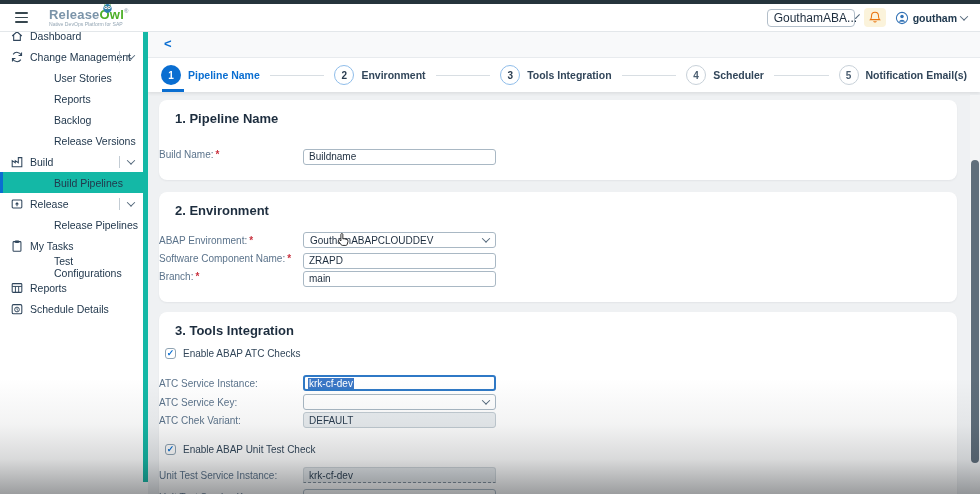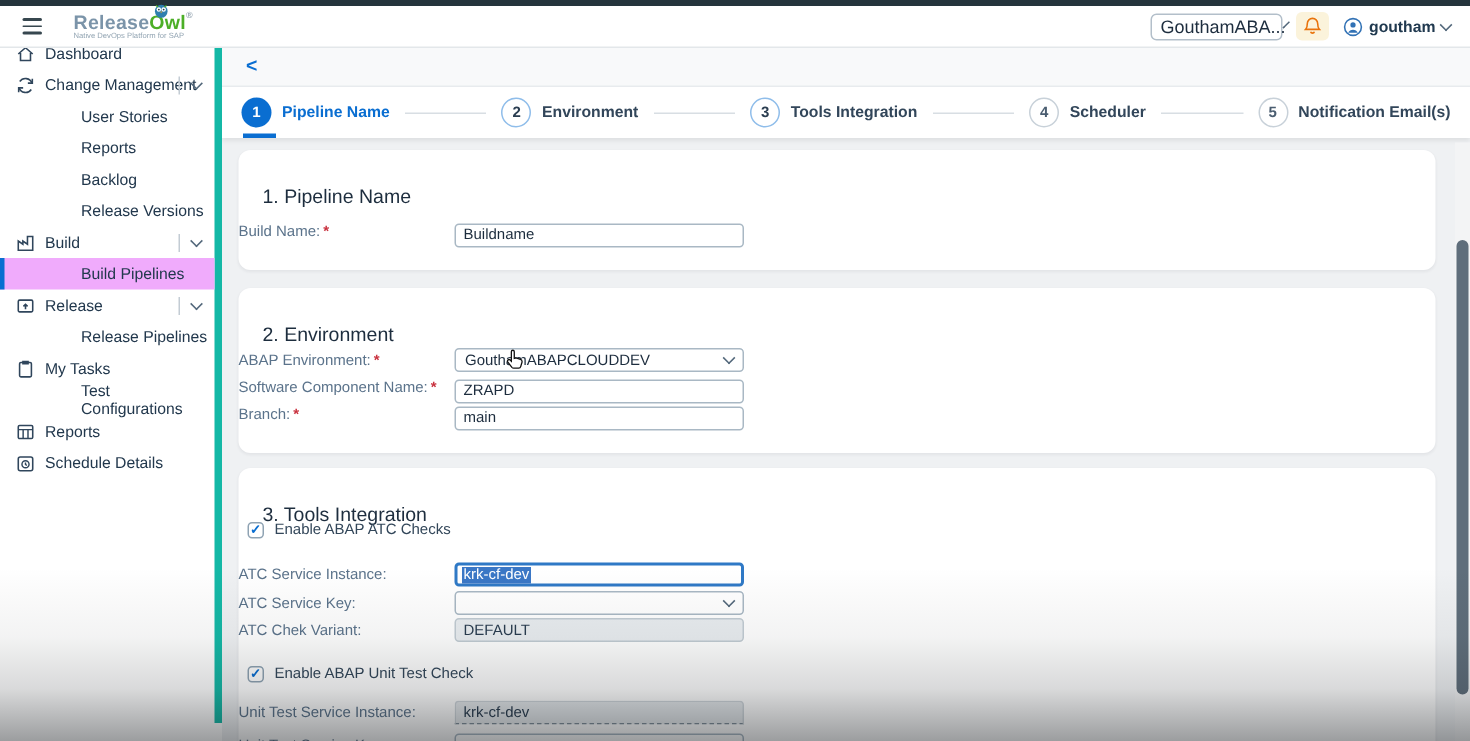--- a/index.html
+++ b/index.html
@@ -29,21 +29,21 @@
   .chev{width:5px;height:5px;border-right:1.4px solid #52677a;border-bottom:1.4px solid #52677a;
         transform:rotate(45deg) translate(-1px,-1px);display:inline-block;}
 
   
   .sidebar{position:absolute;top:20px;left:0;width:148px;height:462px;background:#fff;
            border-right:5px solid #14b8a6;box-sizing:border-box;padding-top:5px;z-index:4;}
   .sb-row{height:21px;display:flex;align-items:center;position:relative;font-size:10.5px;
           color:#22384d;cursor:pointer;}
   .sb-icon{width:14px;height:14px;margin-left:10px;margin-right:6px;flex:none;}
   .sb-child .sb-label{margin-left:30px;padding-left:24px;}
-  .sb-row.active{background:#f0abfc;}
+  .sb-row.active{background:#14b8a6;}
   .sb-row.active::before{content:"";position:absolute;left:0;top:0;width:3px;height:100%;background:#0a6ed1;}
   .sb-end{position:absolute;right:9px;display:flex;align-items:center;gap:8px;}
   .sb-div{width:1px;height:12px;background:#c3ccd4;}
 
   
   .main{position:absolute;left:148px;top:32px;right:0;bottom:0;background:#eff1f3;overflow:hidden;}
   .backstrip{position:absolute;top:0;left:0;right:0;height:25px;background:#f8f9fa;}
   .back{position:absolute;left:16px;top:4px;color:#0a6ed1;font-size:13px;font-weight:700;cursor:pointer;line-height:1.2;}
   .stepbar{position:absolute;top:25px;left:0;right:0;height:35px;background:#fff;border-top:1px solid #e8ebee;
            box-shadow:0 2px 3px rgba(0,0,0,.07);display:flex;align-items:center;padding:0 13px;box-sizing:border-box;}
@@ -54,21 +54,21 @@
   .s-near .scircle{border:1px solid #8fbdea;color:#2a3d50;}
   .s-far .scircle{border:1px solid #c8d1d9;color:#4a5d70;}
   .slabel{font-size:10.5px;font-weight:700;color:#32465a;white-space:nowrap;}
   .s-active .slabel{color:#0a6ed1;}
   .conn{flex:1;height:1px;background:#d8dee3;margin:0 10px;min-width:18px;}
   .tab-ind{position:absolute;left:14px;bottom:0;width:22px;height:3px;background:#0a6ed1;}
 
   
   .card{position:absolute;left:11px;width:798px;background:#fff;border-radius:8px;
         box-shadow:0 1px 2px rgba(28,40,50,.06);box-sizing:border-box;}
-  .card h2{margin:0;padding:23px 0 0 16px;font-size:13px;font-weight:400;color:#1d2d3e;}
+  .card h2{margin:0;padding:11px 0 0 16px;font-size:13px;font-weight:700;color:#1d2d3e;}
   #card1{top:68px;height:80px;}
   #card2{top:160px;height:110px;}
   #card3{top:280px;height:262px;}
 
   .frow{position:absolute;left:0;display:flex;align-items:center;height:16px;}
   .flabel{width:137px;font-size:10px;color:#5b738b;white-space:nowrap;}
   .req{color:#c9323f;margin-left:2px;font-weight:700;font-size:10px;}
   .fctrl{margin-left:7px;width:193px;height:16px;box-sizing:border-box;position:relative;}
   .tinput{width:100%;height:100%;box-sizing:border-box;border:1px solid #a9b8c4;border-radius:3px;
           background:#fff;font-size:10px;color:#1d2d3e;padding:0 5px;font-family:inherit;outline:none;}

